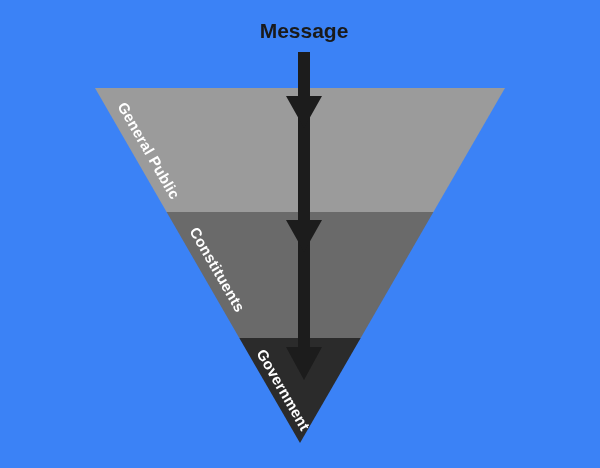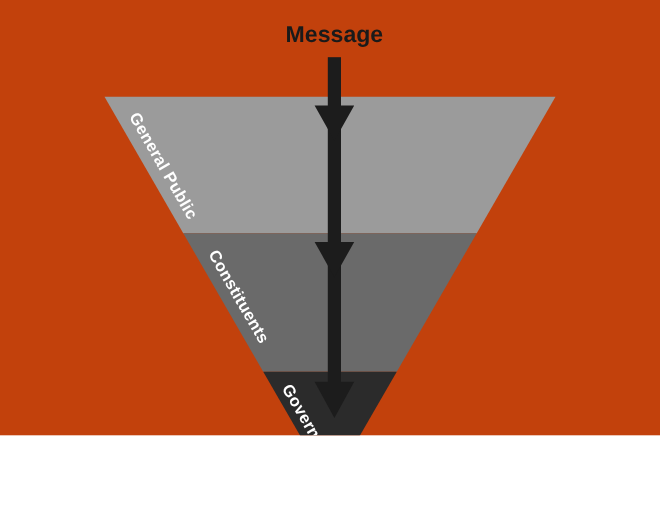--- a/index.html
+++ b/index.html
@@ -3,22 +3,22 @@
 <meta charset="utf-8">
 <style>
   html, body {
     margin: 0;
     padding: 0;
     background: #ffffff;
   }
   .stage {
     position: relative;
     width: 600px;
-    height: 396px;
-    background: #c2410c;
+    height: 468px;
+    background: #3b82f6;
     overflow: hidden;
     font-family: "Liberation Sans", sans-serif;
   }
   svg { display: block; }
   .title-text {
     font-family: "Liberation Sans", sans-serif;
     font-weight: bold;
     font-size: 21px;
   }
   .band-label {

